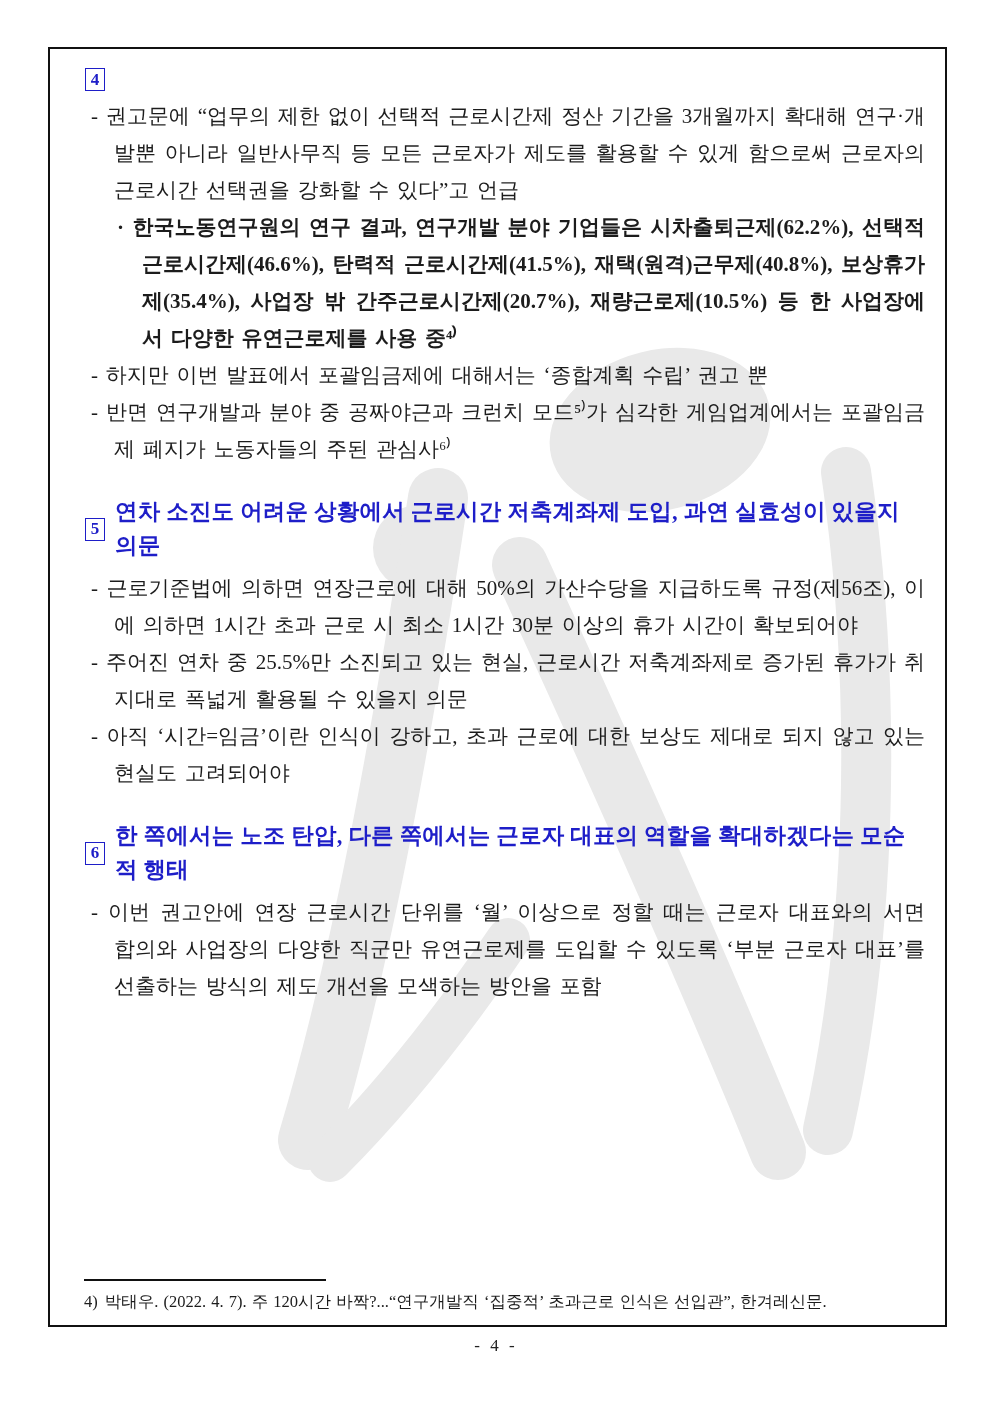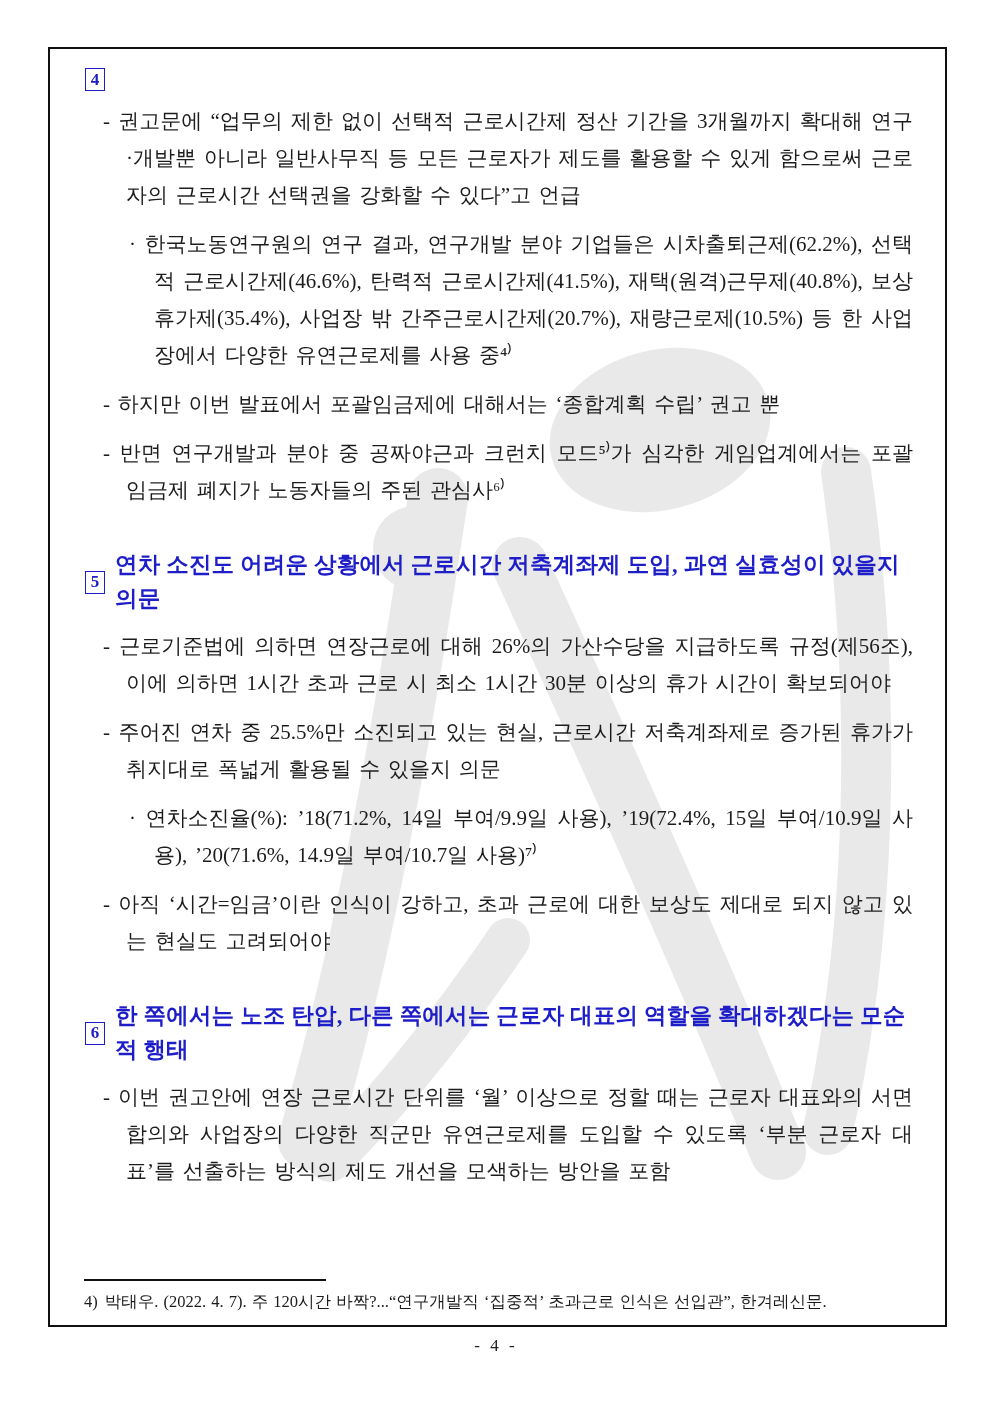--- a/index.html
+++ b/index.html
@@ -51,29 +51,29 @@
     height: 23px;
     padding: 0 3px;
     box-sizing: border-box;
     border: 1.6px solid #1e1ec8;
     font-size: 17px;
     font-weight: bold;
     flex-shrink: 0;
   }
   .heading-title { letter-spacing: 0.2px; }
   p.lv1, p.lv2 {
-    margin: 12px;
+    margin: 0;
     font-size: 21px;
     line-height: 37px;
     color: #1c1c1c;
     text-align: justify;
     word-spacing: 2.5px;
   }
   p.lv1 { padding-left: 30px; text-indent: -23px; }
-  p.lv2 { padding-left: 58px; text-indent: -25px; }
+  p.lv2 { padding-left: 58px; text-indent: -25px; font-weight: bold; }
   .footnotes {
     margin-top: auto;
     flex-shrink: 0;
     color: #1c1c1c;
     font-size: 16.5px;
     padding-bottom: 2px;
   }
   .fn-divider {
     width: 242px;
     border-top: 2px solid #111111;
@@ -126,23 +126,22 @@
       <p class="lv2">· 한국노동연구원의 연구 결과, 연구개발 분야 기업들은 시차출퇴근제(62.2%), 선택적 근로시간제(46.6%), 탄력적 근로시간제(41.5%), 재택(원격)근무제(40.8%), 보상휴가제(35.4%), 사업장 밖 간주근로시간제(20.7%), 재량근로제(10.5%) 등 한 사업장에서 다양한 유연근로제를 사용 중⁴⁾</p>
       <p class="lv1">- 하지만 이번 발표에서 포괄임금제에 대해서는 ‘종합계획 수립’ 권고 뿐</p>
       <p class="lv1">- 반면 연구개발과 분야 중 공짜야근과 크런치 모드⁵⁾가 심각한 게임업계에서는 포괄임금제 폐지가 노동자들의 주된 관심사⁶⁾</p>
     </div>
 
     <div class="section">
       <div class="heading">
         <span class="numbox">5</span>
         <span class="heading-title">연차 소진도 어려운 상황에서 근로시간 저축계좌제 도입, 과연 실효성이 있을지 의문</span>
       </div>
-      <p class="lv1">- 근로기준법에 의하면 연장근로에 대해 26%의 가산수당을 지급하도록 규정(제56조), 이에 의하면 1시간 초과 근로 시 최소 1시간 30분 이상의 휴가 시간이 확보되어야</p>
+      <p class="lv1">- 근로기준법에 의하면 연장근로에 대해 50%의 가산수당을 지급하도록 규정(제56조), 이에 의하면 1시간 초과 근로 시 최소 1시간 30분 이상의 휴가 시간이 확보되어야</p>
       <p class="lv1">- 주어진 연차 중 25.5%만 소진되고 있는 현실, 근로시간 저축계좌제로 증가된 휴가가 취지대로 폭넓게 활용될 수 있을지 의문</p>
-      <p class="lv2">· 연차소진율(%): ’18(71.2%, 14일 부여/9.9일 사용), ’19(72.4%, 15일 부여/10.9일 사용), ’20(71.6%, 14.9일 부여/10.7일 사용)⁷⁾</p>
       <p class="lv1">- 아직 ‘시간=임금’이란 인식이 강하고, 초과 근로에 대한 보상도 제대로 되지 않고 있는 현실도 고려되어야</p>
     </div>
 
     <div class="section">
       <div class="heading">
         <span class="numbox">6</span>
         <span class="heading-title">한 쪽에서는 노조 탄압, 다른 쪽에서는 근로자 대표의 역할을 확대하겠다는 모순적 행태</span>
       </div>
       <p class="lv1">- 이번 권고안에 연장 근로시간 단위를 ‘월’ 이상으로 정할 때는 근로자 대표와의 서면 합의와 사업장의 다양한 직군만 유연근로제를 도입할 수 있도록 ‘부분 근로자 대표’를 선출하는 방식의 제도 개선을 모색하는 방안을 포함</p>
     </div>

